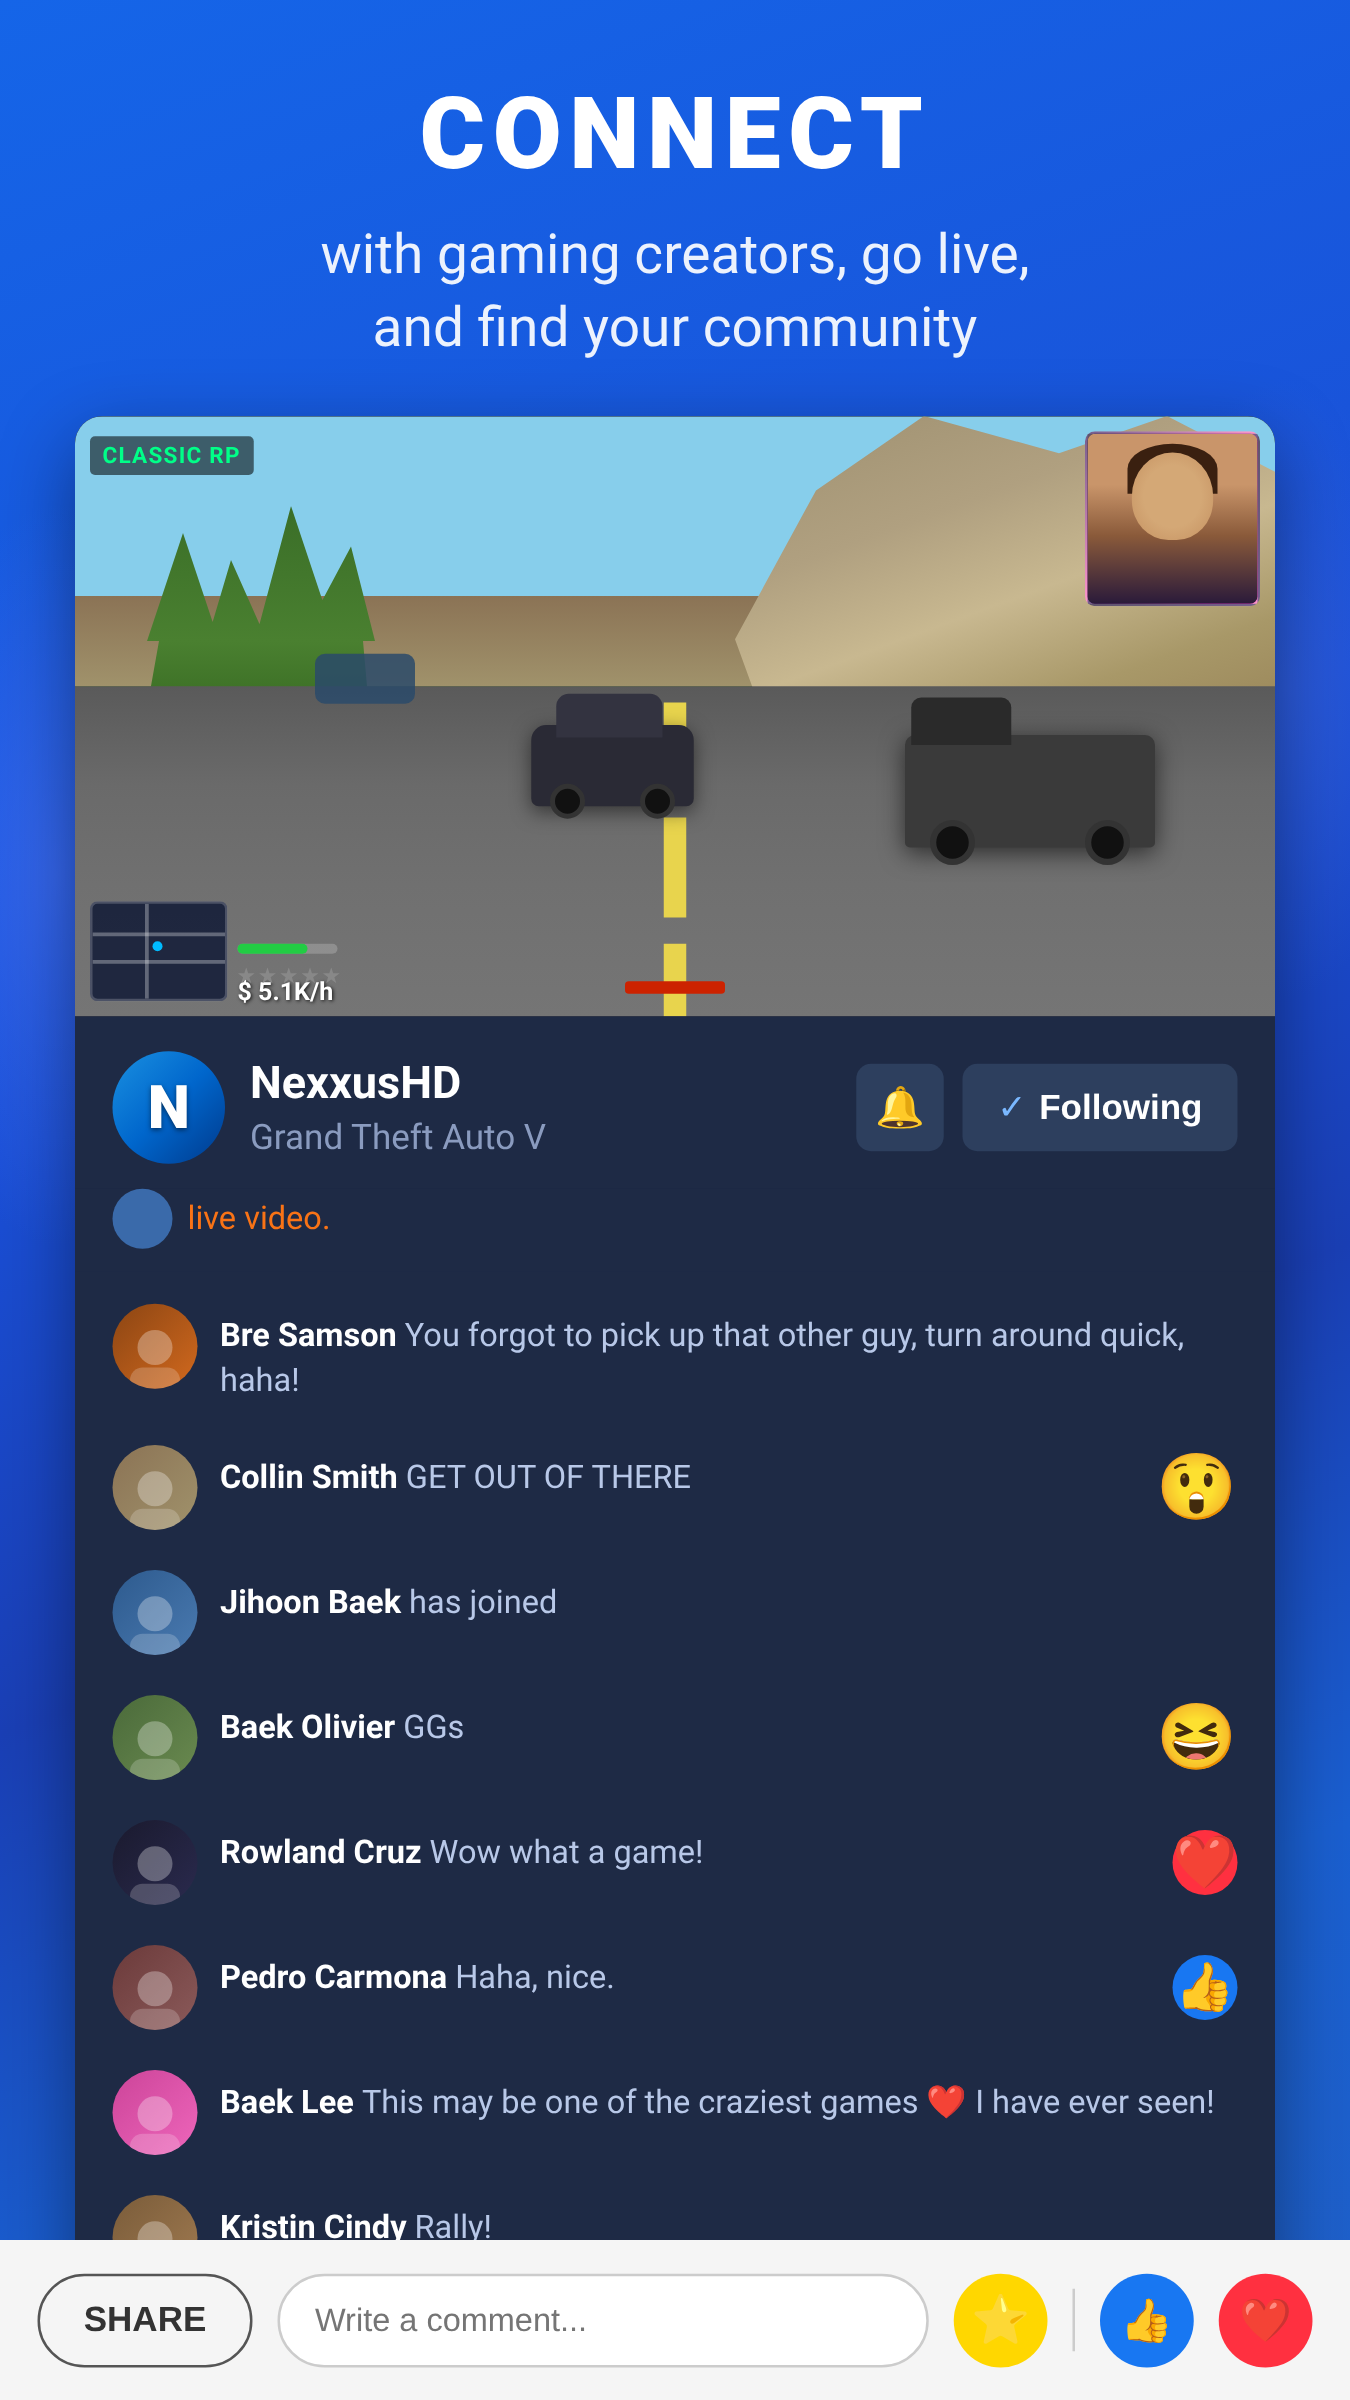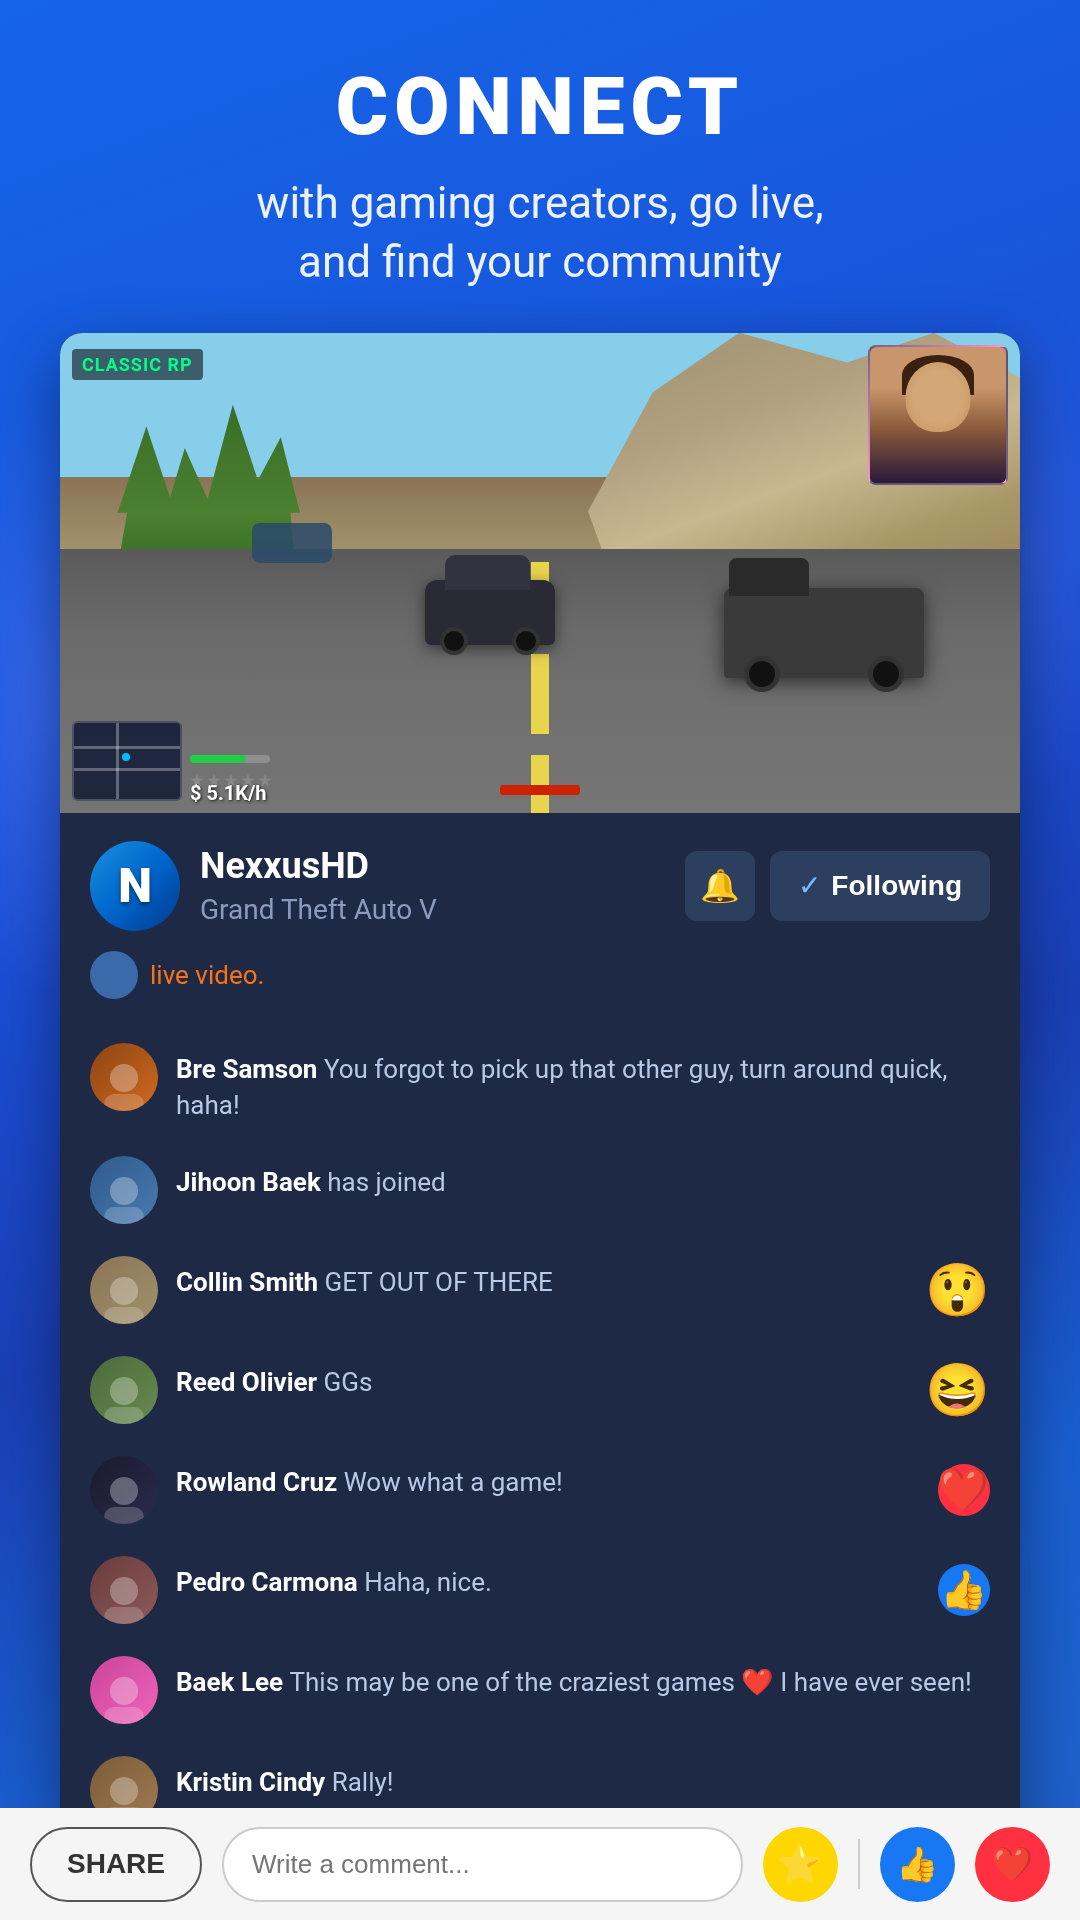--- a/index.html
+++ b/index.html
@@ -536,21 +536,21 @@
       transform: translateY(-50%);
       font-size: 52px;
     }
 
     
     .bottom-bar {
       position: absolute;
       bottom: 0;
       left: 0;
       right: 0;
-      height: 112px;
+      height: 128px;
       background: #f5f5f5;
       display: flex;
       align-items: center;
       padding: 14px 30px;
       gap: 20px;
       z-index: 10;
     }
 
     .share-btn {
       background: transparent;
@@ -756,55 +756,55 @@
           <div class="avatar-body"></div>
         </div>
       </div>
       <div class="comment-text">
         <span class="comment-username">Bre Samson </span>
         <span class="comment-body">You forgot to pick up that other guy, turn around quick, haha!</span>
       </div>
     </div>
 
     <div class="comment-item">
+      <div class="comment-avatar avatar-3">
+        <div class="avatar-silhouette">
+          <div class="avatar-head"></div>
+          <div class="avatar-body"></div>
+        </div>
+      </div>
+      <div class="comment-text">
+        <span class="comment-username">Collin Smith </span>
+        <span class="comment-body">GET OUT OF THERE</span>
+      </div>
+      <div class="comment-emoji">😲</div>
+    </div>
+
+    <div class="comment-item">
       <div class="comment-avatar avatar-2">
         <div class="avatar-silhouette">
           <div class="avatar-head"></div>
           <div class="avatar-body"></div>
         </div>
       </div>
       <div class="comment-text">
         <span class="comment-username">Jihoon Baek </span>
         <span class="comment-body">has joined</span>
       </div>
-    </div>
-
-    <div class="comment-item">
-      <div class="comment-avatar avatar-3">
-        <div class="avatar-silhouette">
-          <div class="avatar-head"></div>
-          <div class="avatar-body"></div>
-        </div>
-      </div>
-      <div class="comment-text">
-        <span class="comment-username">Collin Smith </span>
-        <span class="comment-body">GET OUT OF THERE</span>
-      </div>
-      <div class="comment-emoji">😲</div>
     </div>
 
     <div class="comment-item">
       <div class="comment-avatar avatar-4">
         <div class="avatar-silhouette">
           <div class="avatar-head"></div>
           <div class="avatar-body"></div>
         </div>
       </div>
       <div class="comment-text">
-        <span class="comment-username">Reed Olivier </span>
+        <span class="comment-username">Baek Olivier </span>
         <span class="comment-body">GGs</span>
       </div>
       <div class="comment-emoji">😆</div>
     </div>
 
     <div class="comment-item">
       <div class="comment-avatar avatar-5">
         <div class="avatar-silhouette">
           <div class="avatar-head"></div>
           <div class="avatar-body"></div>

